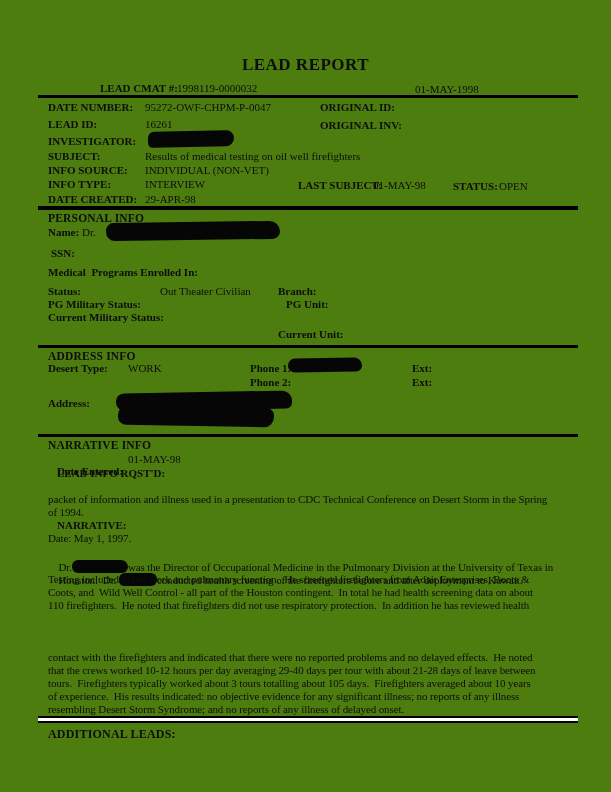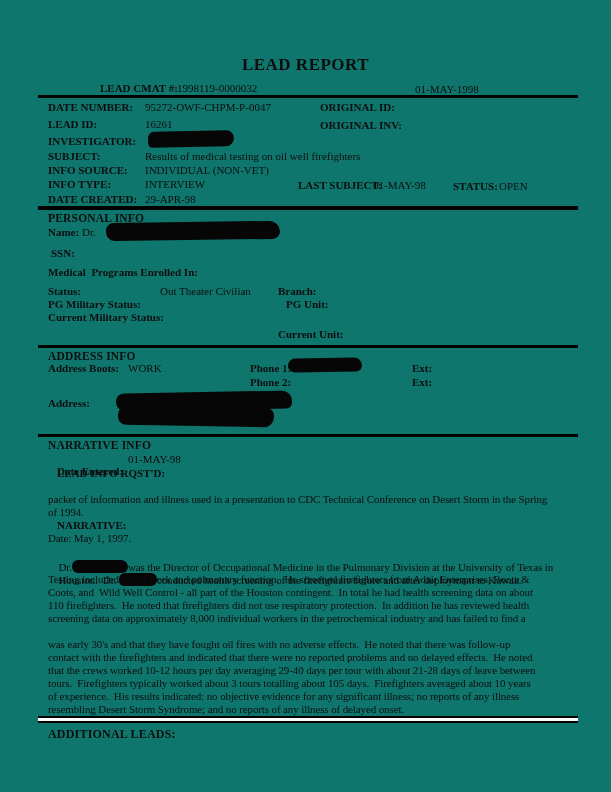--- a/index.html
+++ b/index.html
@@ -1,19 +1,19 @@
 <!DOCTYPE html>
 <html><head>
 <meta charset="utf-8">
 <style>
   html,body{margin:0;padding:0;background:#fff;}
   .page{
     position:relative;
     width:611px;height:792px;
-    background:#0f766e;
+    background:#4d7c0f;
     font-family:"Liberation Serif","DejaVu Serif",serif;
     color:#0d0d0d;
     overflow:hidden;
   }
   .t{position:absolute;font-size:11px;line-height:12px;white-space:pre;}
   .b{font-weight:bold;}
   .title{position:absolute;left:0;right:0;text-align:center;font-size:17px;font-weight:bold;letter-spacing:.5px;}
   .hline{position:absolute;left:38px;width:540px;height:3px;background:#000;}
   .dline{position:absolute;left:38px;width:540px;height:3px;border-top:2px solid #000;border-bottom:2px solid #000;background:#fff;}
   .sechead{position:absolute;font-size:11.5px;font-weight:bold;letter-spacing:.2px;white-space:pre;}
@@ -79,21 +79,21 @@
   <span class="t b" style="top:298px;left:48px">PG Military Status:</span>
   <span class="t b" style="top:298px;left:286px">PG Unit:</span>
 
   <span class="t b" style="top:311px;left:48px">Current Military Status:</span>
 
   <span class="t b" style="top:328px;left:278px">Current Unit:</span>
 
   <div class="hline" style="top:345px"></div>
 
   <div class="sechead" style="top:350px;left:48px">ADDRESS INFO</div>
-  <span class="t b" style="top:362px;left:48px">Address Boots:</span>
+  <span class="t b" style="top:362px;left:48px">Desert Type:</span>
   <span class="t" style="top:362px;left:128px">WORK</span>
   <span class="t b" style="top:362px;left:250px">Phone 1:</span>
   <div class="redact" style="top:358px;left:288px;width:74px;height:14px;border-radius:7px 8px 6px 7px;transform:rotate(-1deg)"></div>
   <span class="t b" style="top:362px;left:412px">Ext:</span>
 
   <span class="t b" style="top:376px;left:250px">Phone 2:</span>
   <span class="t b" style="top:376px;left:412px">Ext:</span>
 
   <span class="t b" style="top:397px;left:48px">Address:</span>
   <div class="redact" style="top:392px;left:116px;width:176px;height:18px;border-radius:8px 10px 6px 9px;transform:rotate(-1deg)"></div>
@@ -114,22 +114,20 @@
 
   <div class="nline" style="top:547px">
     <span>Dr.</span><span class="redact-inline" style="width:56px;height:13px;border-radius:6px 7px 6px 6px"></span><span>was the Director of Occupational Medicine in the Pulmonary Division at the University of Texas in</span>
   </div>
   <div class="nline" style="top:560px">
     <span>Houston.  Dr. </span><span class="redact-inline" style="width:38px;height:13px;border-radius:6px 6px 6px 5px"></span><span>conducted health screening of the firefighters before and after deployment to Kuwait.</span>
   </div>
   <div class="nline" style="top:573px">Testing included blood work and pulmonary function.  He screened firefighters from Adair Enterprises, Boots &amp;</div>
   <div class="nline" style="top:586px">Coots, and  Wild Well Control - all part of the Houston contingent.  In total he had health screening data on about</div>
   <div class="nline" style="top:599px">110 firefighters.  He noted that firefighters did not use respiratory protection.  In addition he has reviewed health</div>
-  <div class="nline" style="top:612px">screening data on approximately 8,000 individual workers in the petrochemical industry and has failed to find a</div>
-  <div class="nline" style="top:638px">was early 30's and that they have fought oil fires with no adverse effects.  He noted that there was follow-up</div>
   <div class="nline" style="top:651px">contact with the firefighters and indicated that there were no reported problems and no delayed effects.  He noted</div>
   <div class="nline" style="top:664px">that the crews worked 10-12 hours per day averaging 29-40 days per tour with about 21-28 days of leave between</div>
   <div class="nline" style="top:677px">tours.  Firefighters typically worked about 3 tours totalling about 105 days.  Firefighters averaged about 10 years</div>
   <div class="nline" style="top:690px">of experience.  His results indicated: no objective evidence for any significant illness; no reports of any illness</div>
   <div class="nline" style="top:703px">resembling Desert Storm Syndrome; and no reports of any illness of delayed onset.</div>
 
   <div class="dline" style="top:716px"></div>
 
   <div class="sechead" style="top:727px;left:48px;font-size:12px">ADDITIONAL LEADS:</div>
 

